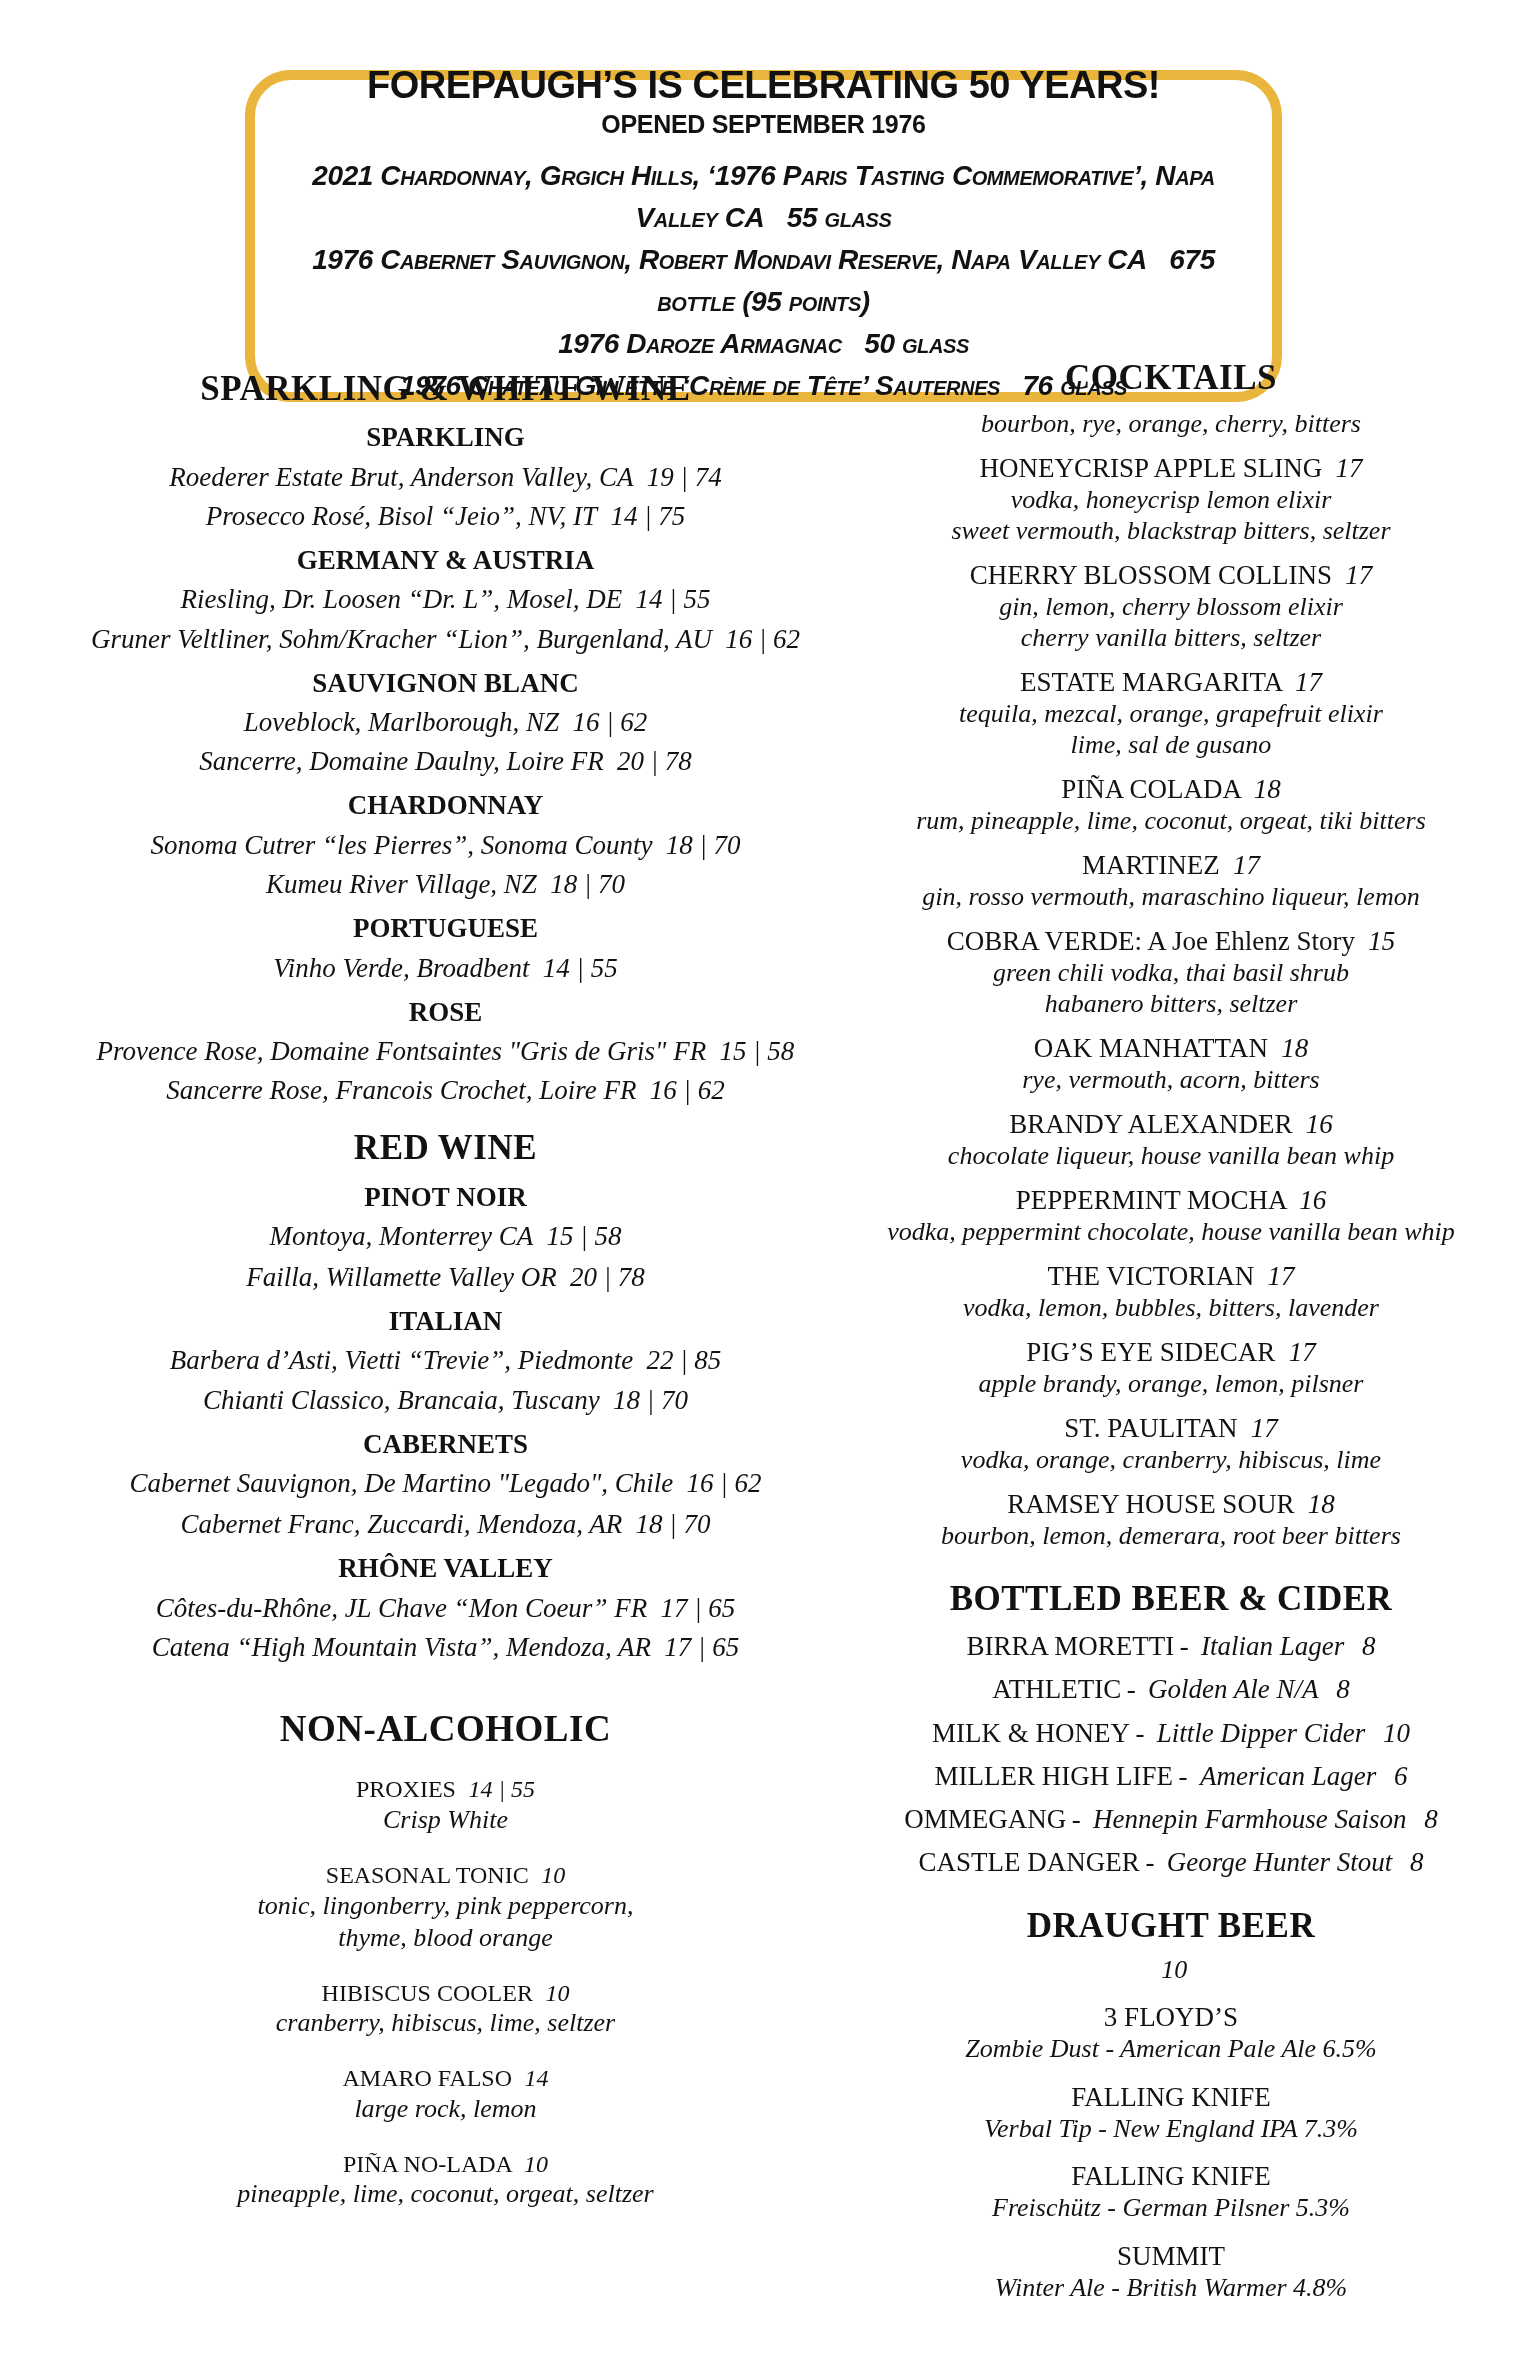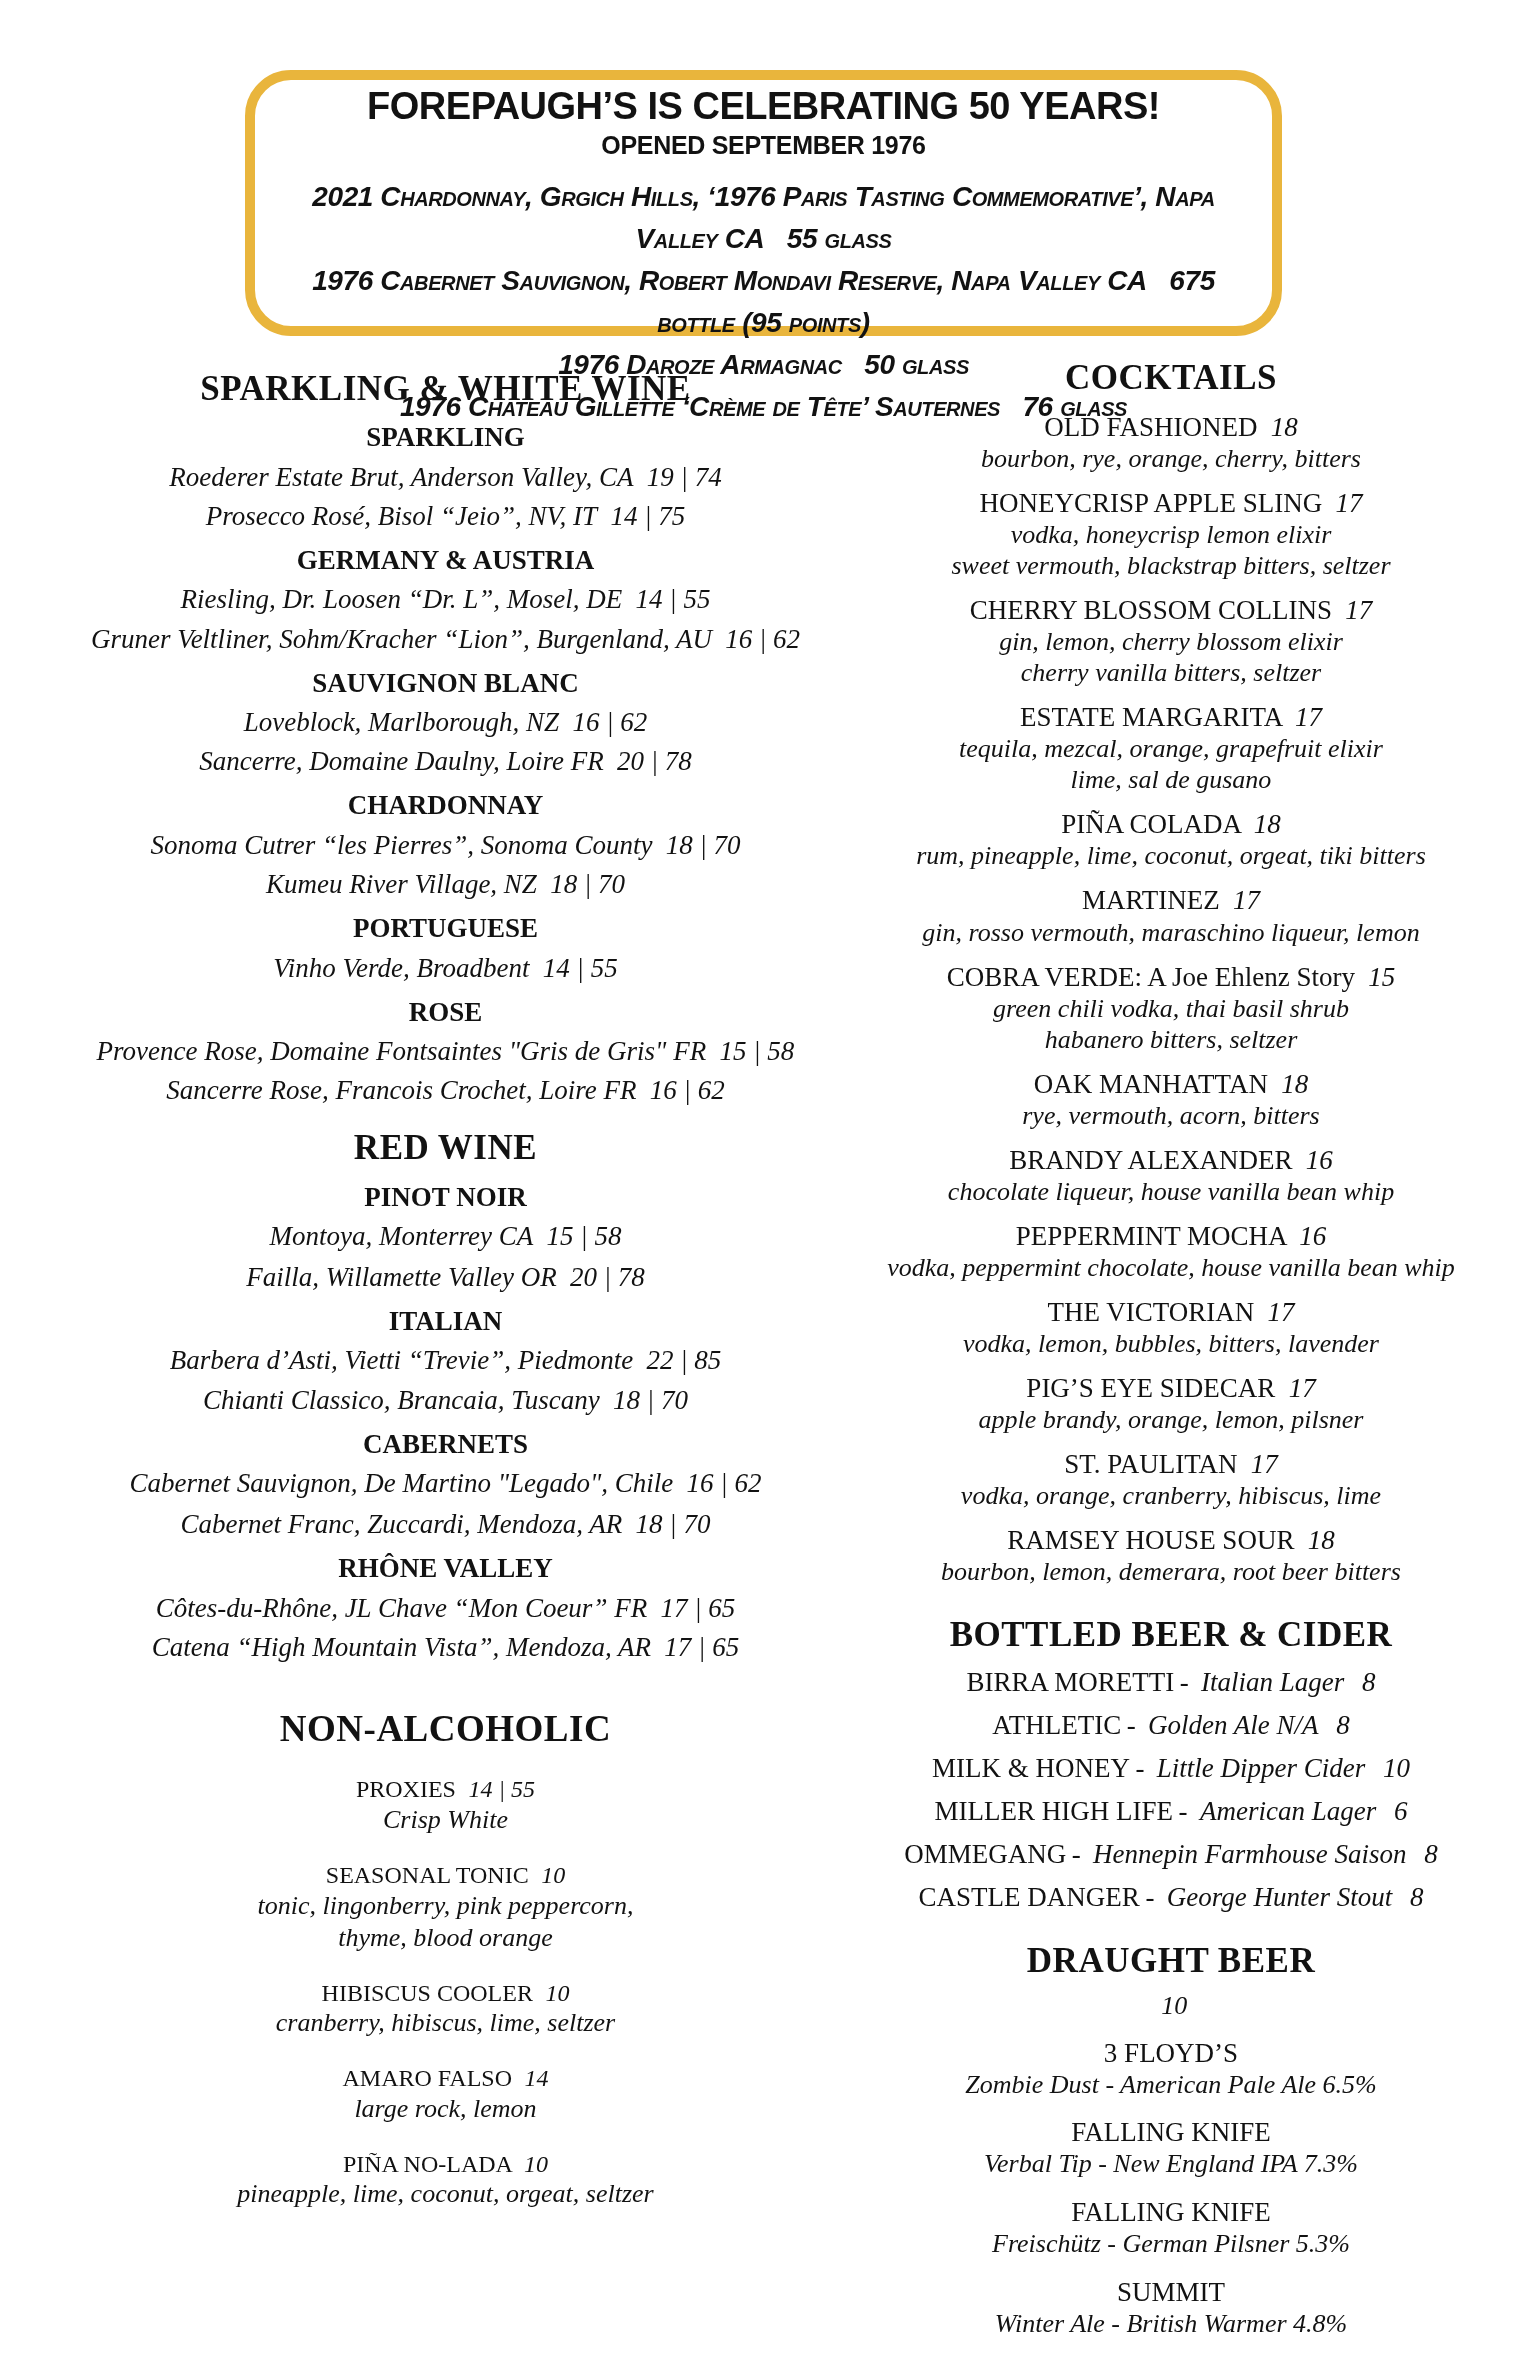--- a/index.html
+++ b/index.html
@@ -5,23 +5,23 @@
   html, body { margin:0; padding:0; }
   body {
     width:1536px; height:2375px; position:relative;
     background:#ffffff; color:#121212;
     font-family:"Liberation Serif", serif;
     overflow:hidden;
   }
 
   
   .banner {
-    position:absolute; left:245px; top:70px; width:1037px; height:266px;
+    position:absolute; left:245px; top:70px; width:1037px; height:332px;
     box-sizing:border-box; border:10.2px solid #E9B53C; border-radius:46px;
-    display:flex; flex-direction:column; align-items:center; justify-content:flex-start;
+    display:flex; flex-direction:column; align-items:center; justify-content:center;
     text-align:center; font-family:"Liberation Sans", sans-serif; font-weight:bold;
     padding:5.6px 18.6px;
   }
   .banner-title   { font-size:38px; letter-spacing:-0.5px; line-height:1.08; }
   .banner-subtitle{ font-size:25px; margin-top:4.6px; letter-spacing:-0.3px; }
   .banner-lines   { margin-top:16px; }
   .banner .row    { font-size:28px; line-height:42px; letter-spacing:-0.4px; }
   .banner .t-desc, .banner .t-price {
     font-style:italic; font-variant:small-caps; font-weight:bold;
   }
@@ -359,25 +359,20 @@
   </div>
 
 <div class="col col-right">
 
     <div class="row h1 first">
       <span class="t-text">COCKTAILS</span>
       
       
     </div>
 
-    <div class="row c_name">
-      <span class="t-name">OLD FASHIONED</span>
-      
-      <span class="t-price">18</span>
-    </div>
 
     <div class="row c_ing">
       
       <span class="t-desc">bourbon, rye, orange, cherry, bitters</span>
       
     </div>
 
     <div class="row c_name">
       <span class="t-name">HONEYCRISP APPLE SLING</span>
       

